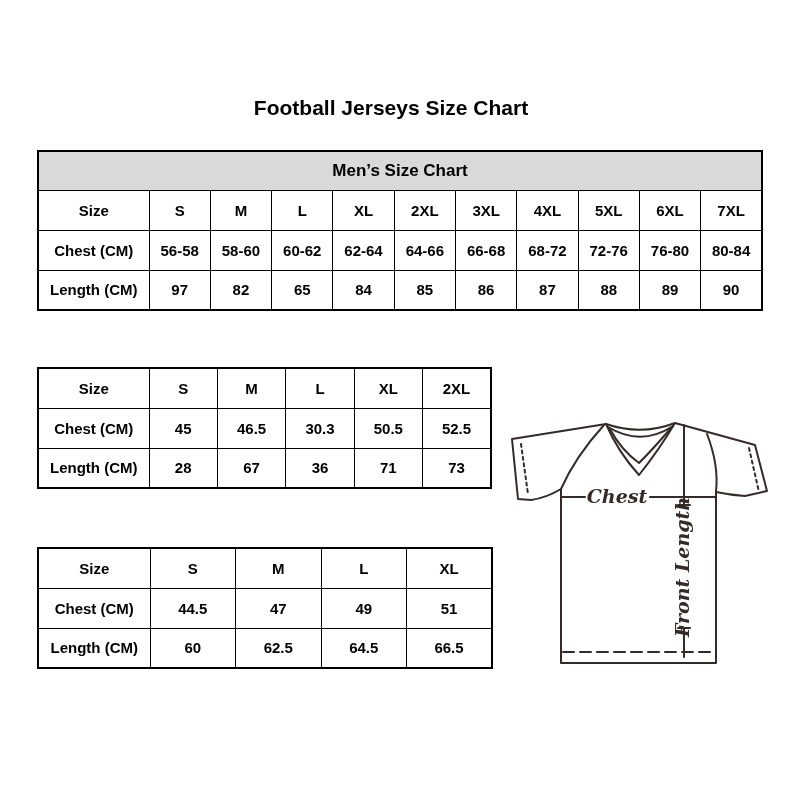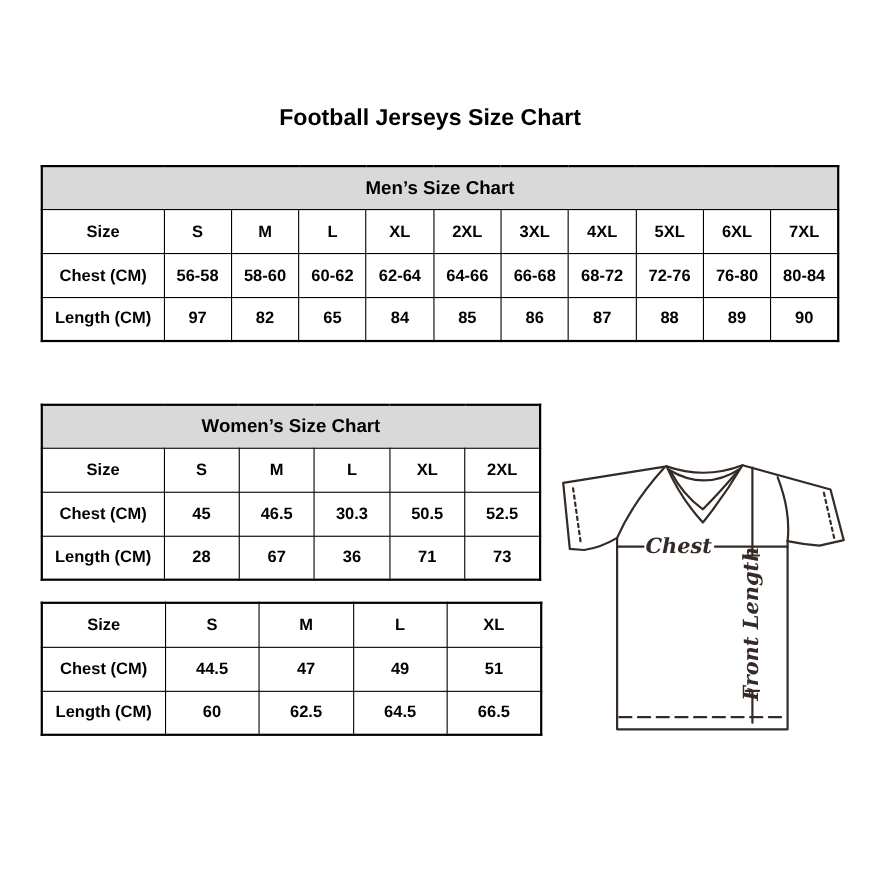--- a/index.html
+++ b/index.html
@@ -109,23 +109,20 @@
     <table class="size-table tbl-womens">
       <colgroup>
         <col class="c-label">
         <col>
         <col>
         <col>
         <col>
         <col>
       </colgroup>
       <tbody>
-        <tr class="title-row">
-          <td colspan="6" class="tbl-title">Women’s Size Chart</td>
-        </tr>
         <tr>
           <td>Size</td>
           <td>S</td>
           <td>M</td>
           <td>L</td>
           <td>XL</td>
           <td>2XL</td>
         </tr>
         <tr>
           <td>Chest (CM)</td>

